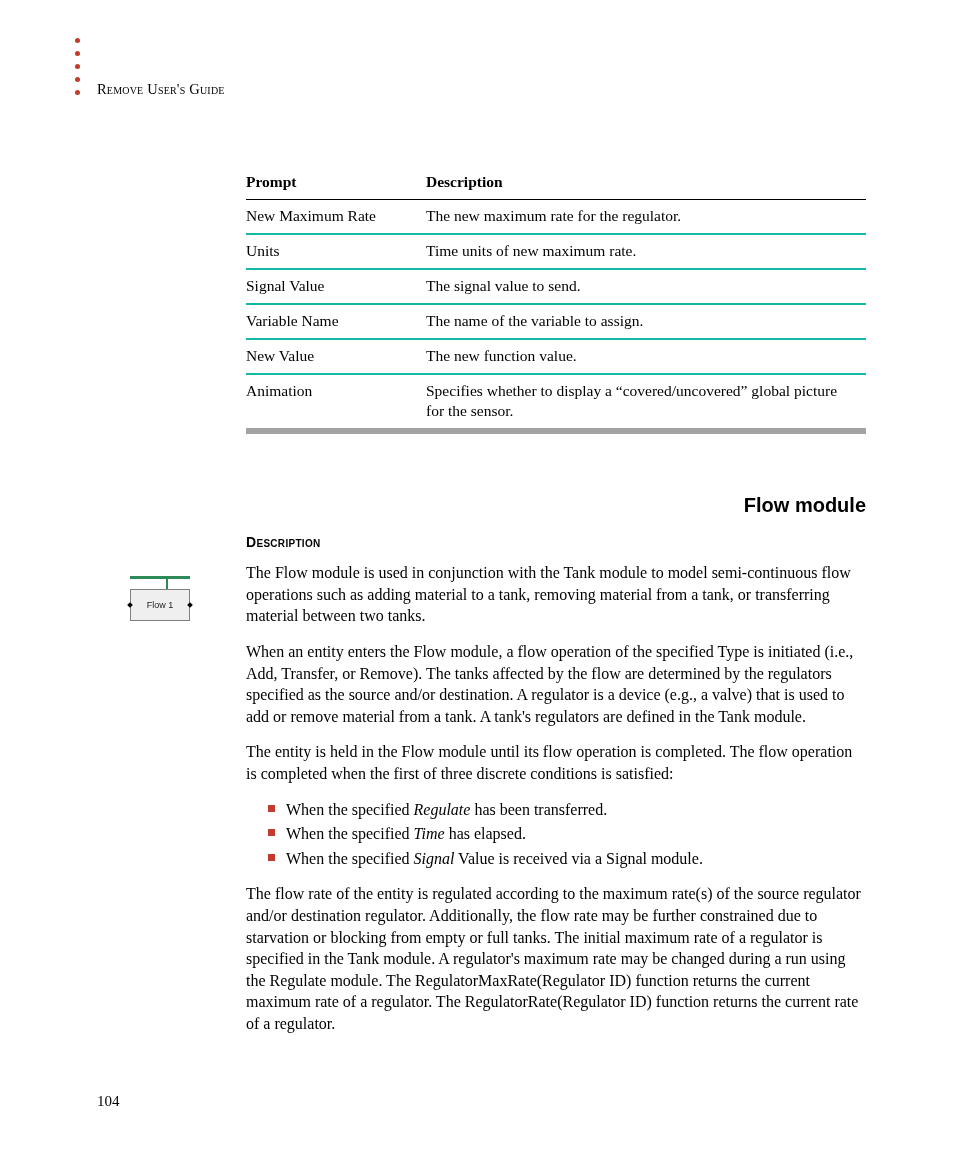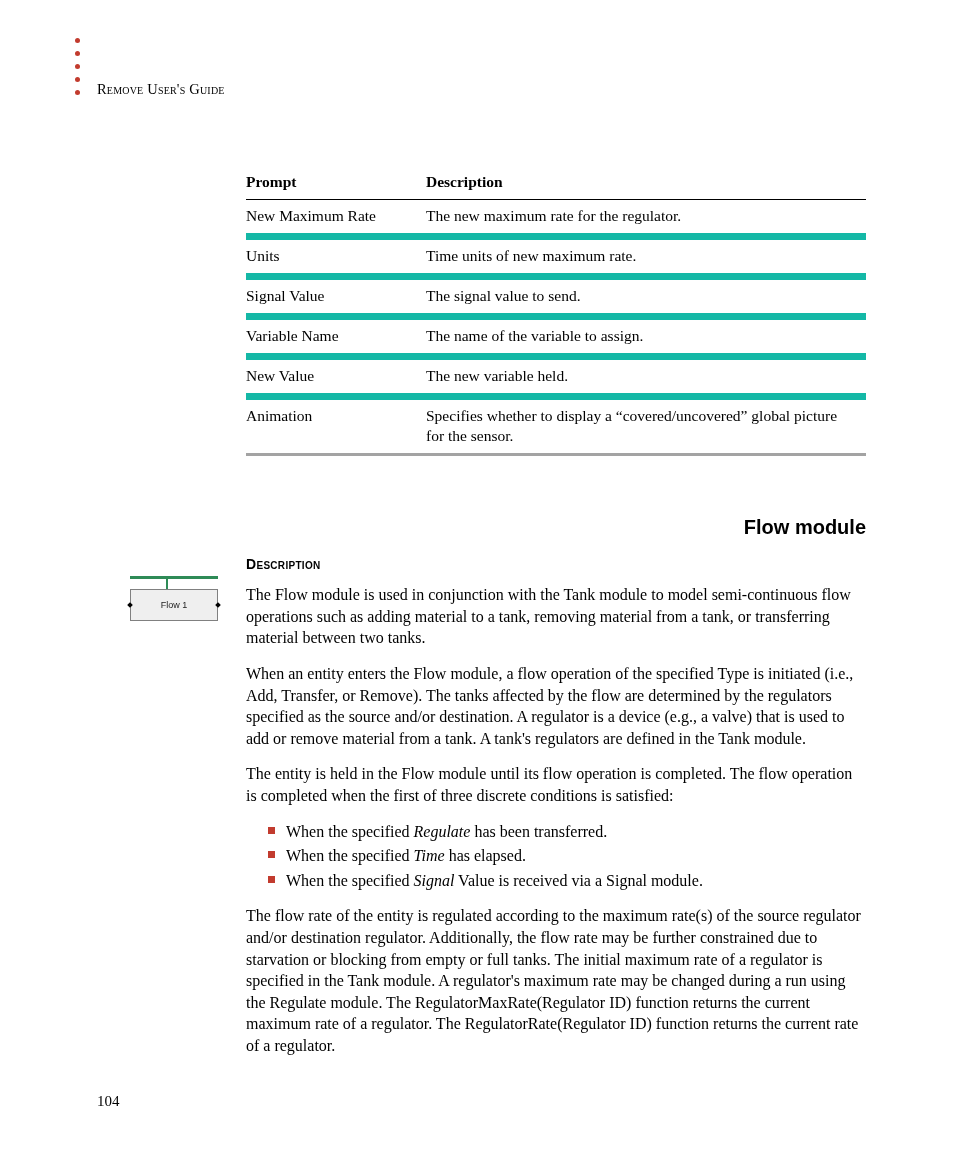--- a/index.html
+++ b/index.html
@@ -64,23 +64,23 @@
     text-align: left;
     font-weight: bold;
     padding: 6px 10px 6px 0;
     border-bottom: 1px solid #000;
     margin-left: 13px;
   }
   table.prompt-table th:first-child { width: 170px; }
   table.prompt-table td {
     padding: 6px 10px 6px 0;
     vertical-align: top;
-    border-bottom: 7px solid #14b8a6;
-  }
-  table.prompt-table tr:last-child td { border-bottom: 3px solid #a3a3a3; }
+    border-bottom: 2px solid #14b8a6;
+  }
+  table.prompt-table tr:last-child td { border-bottom: 6px solid #a3a3a3; }
 
   
   h2.section-title {
     font-family: Arial, Helvetica, sans-serif;
     font-weight: bold;
     font-size: 20px;
     margin: 58px 0 14px 0;
     text-align: right;
   }
   h3.subhead {
@@ -120,21 +120,21 @@
     height: 7px;
     background: #c23b2e;
   }
   ul.red-squares li .ital { font-style: italic; }
 
   
   .module-icon {
     position: absolute;
     left: 130px;
     top: 576px;
-    width: 88px;
+    width: 60px;
   }
   .module-icon .top-bar {
     height: 3px;
     background: #2e8b57;
     width: 100%;
     position: relative;
   }
   .module-icon .stem {
     width: 2px;
     height: 10px;
@@ -210,21 +210,21 @@
       <tr>
         <td>Signal Value</td>
         <td>The signal value to send.</td>
       </tr>
       <tr>
         <td>Variable Name</td>
         <td>The name of the variable to assign.</td>
       </tr>
       <tr>
         <td>New Value</td>
-        <td>The new variable held.</td>
+        <td>The new function value.</td>
       </tr>
       <tr>
         <td>Animation</td>
         <td>Specifies whether to display a “covered/uncovered” global picture for the sensor.</td>
       </tr>
     </tbody>
   </table>
 
   <h2 class="section-title">Flow module</h2>
 

